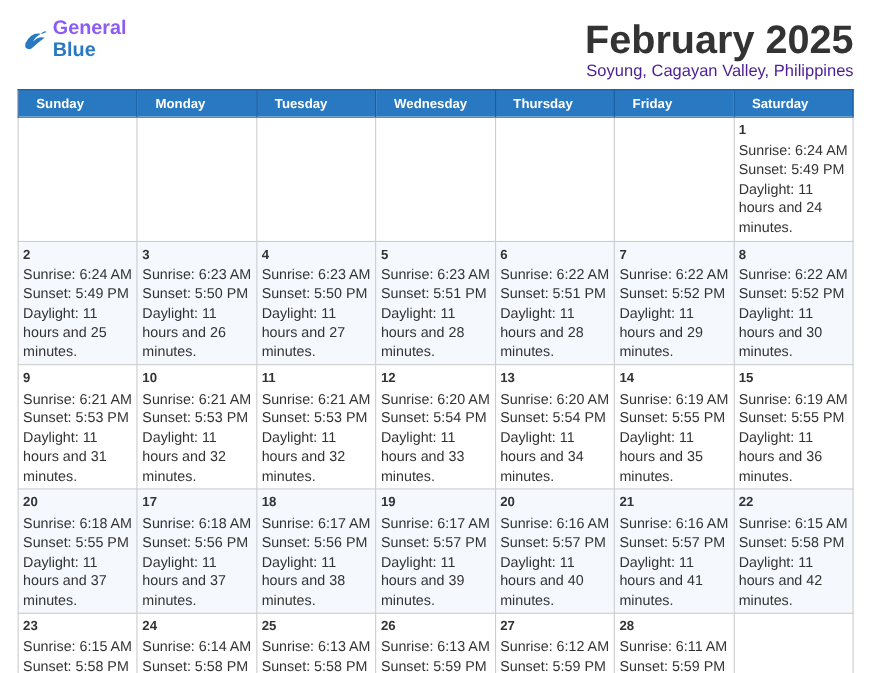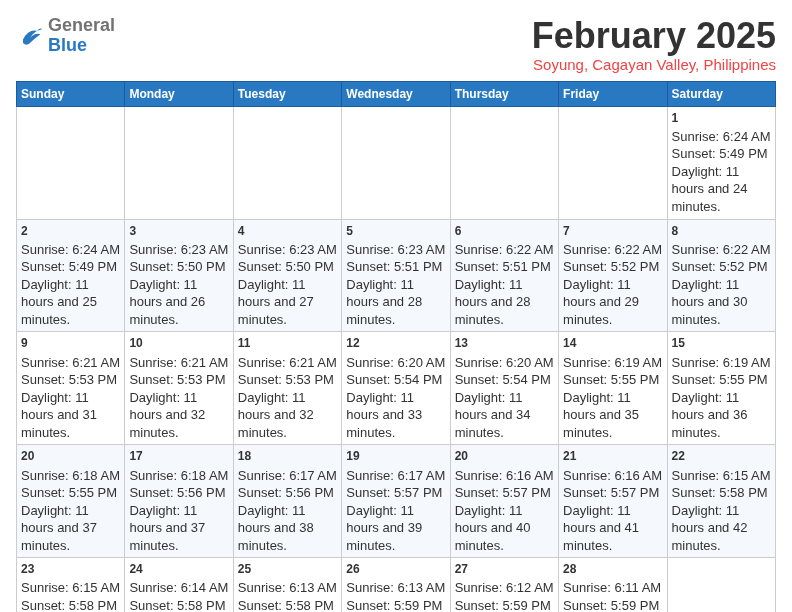--- a/index.html
+++ b/index.html
@@ -21,48 +21,48 @@
       align-items: center;
       gap: 4px;
     }
     .logo-text {
       font-size: 18px;
       font-weight: bold;
       color: #333;
       line-height: 1.1;
     }
     .logo-text span {
-      color: #737373;
+      color: #8b5cf6;
     }
     .logo-bird {
       width: 28px;
       height: 28px;
     }
     .title-block {
       text-align: right;
     }
     .month-title {
       font-size: 36px;
       font-weight: bold;
       color: #333;
       line-height: 1.1;
     }
     .location-title {
       font-size: 15px;
-      color: #ef4444;
+      color: #4c1d95;
     }
     table {
       width: 100%;
       border-collapse: collapse;
       font-size: 10.5px;
     }
     thead tr th {
       background-color: #2979c2;
       color: #fff;
-      padding: 5px 4px;
+      padding: 5px 16px;
       text-align: left;
       font-size: 12px;
       border: 1px solid #1a5ca0;
     }
     td {
       border: 1px solid #ccc;
       vertical-align: top;
       padding: 3px 4px;
       width: 14.28%;
       height: 80px;

